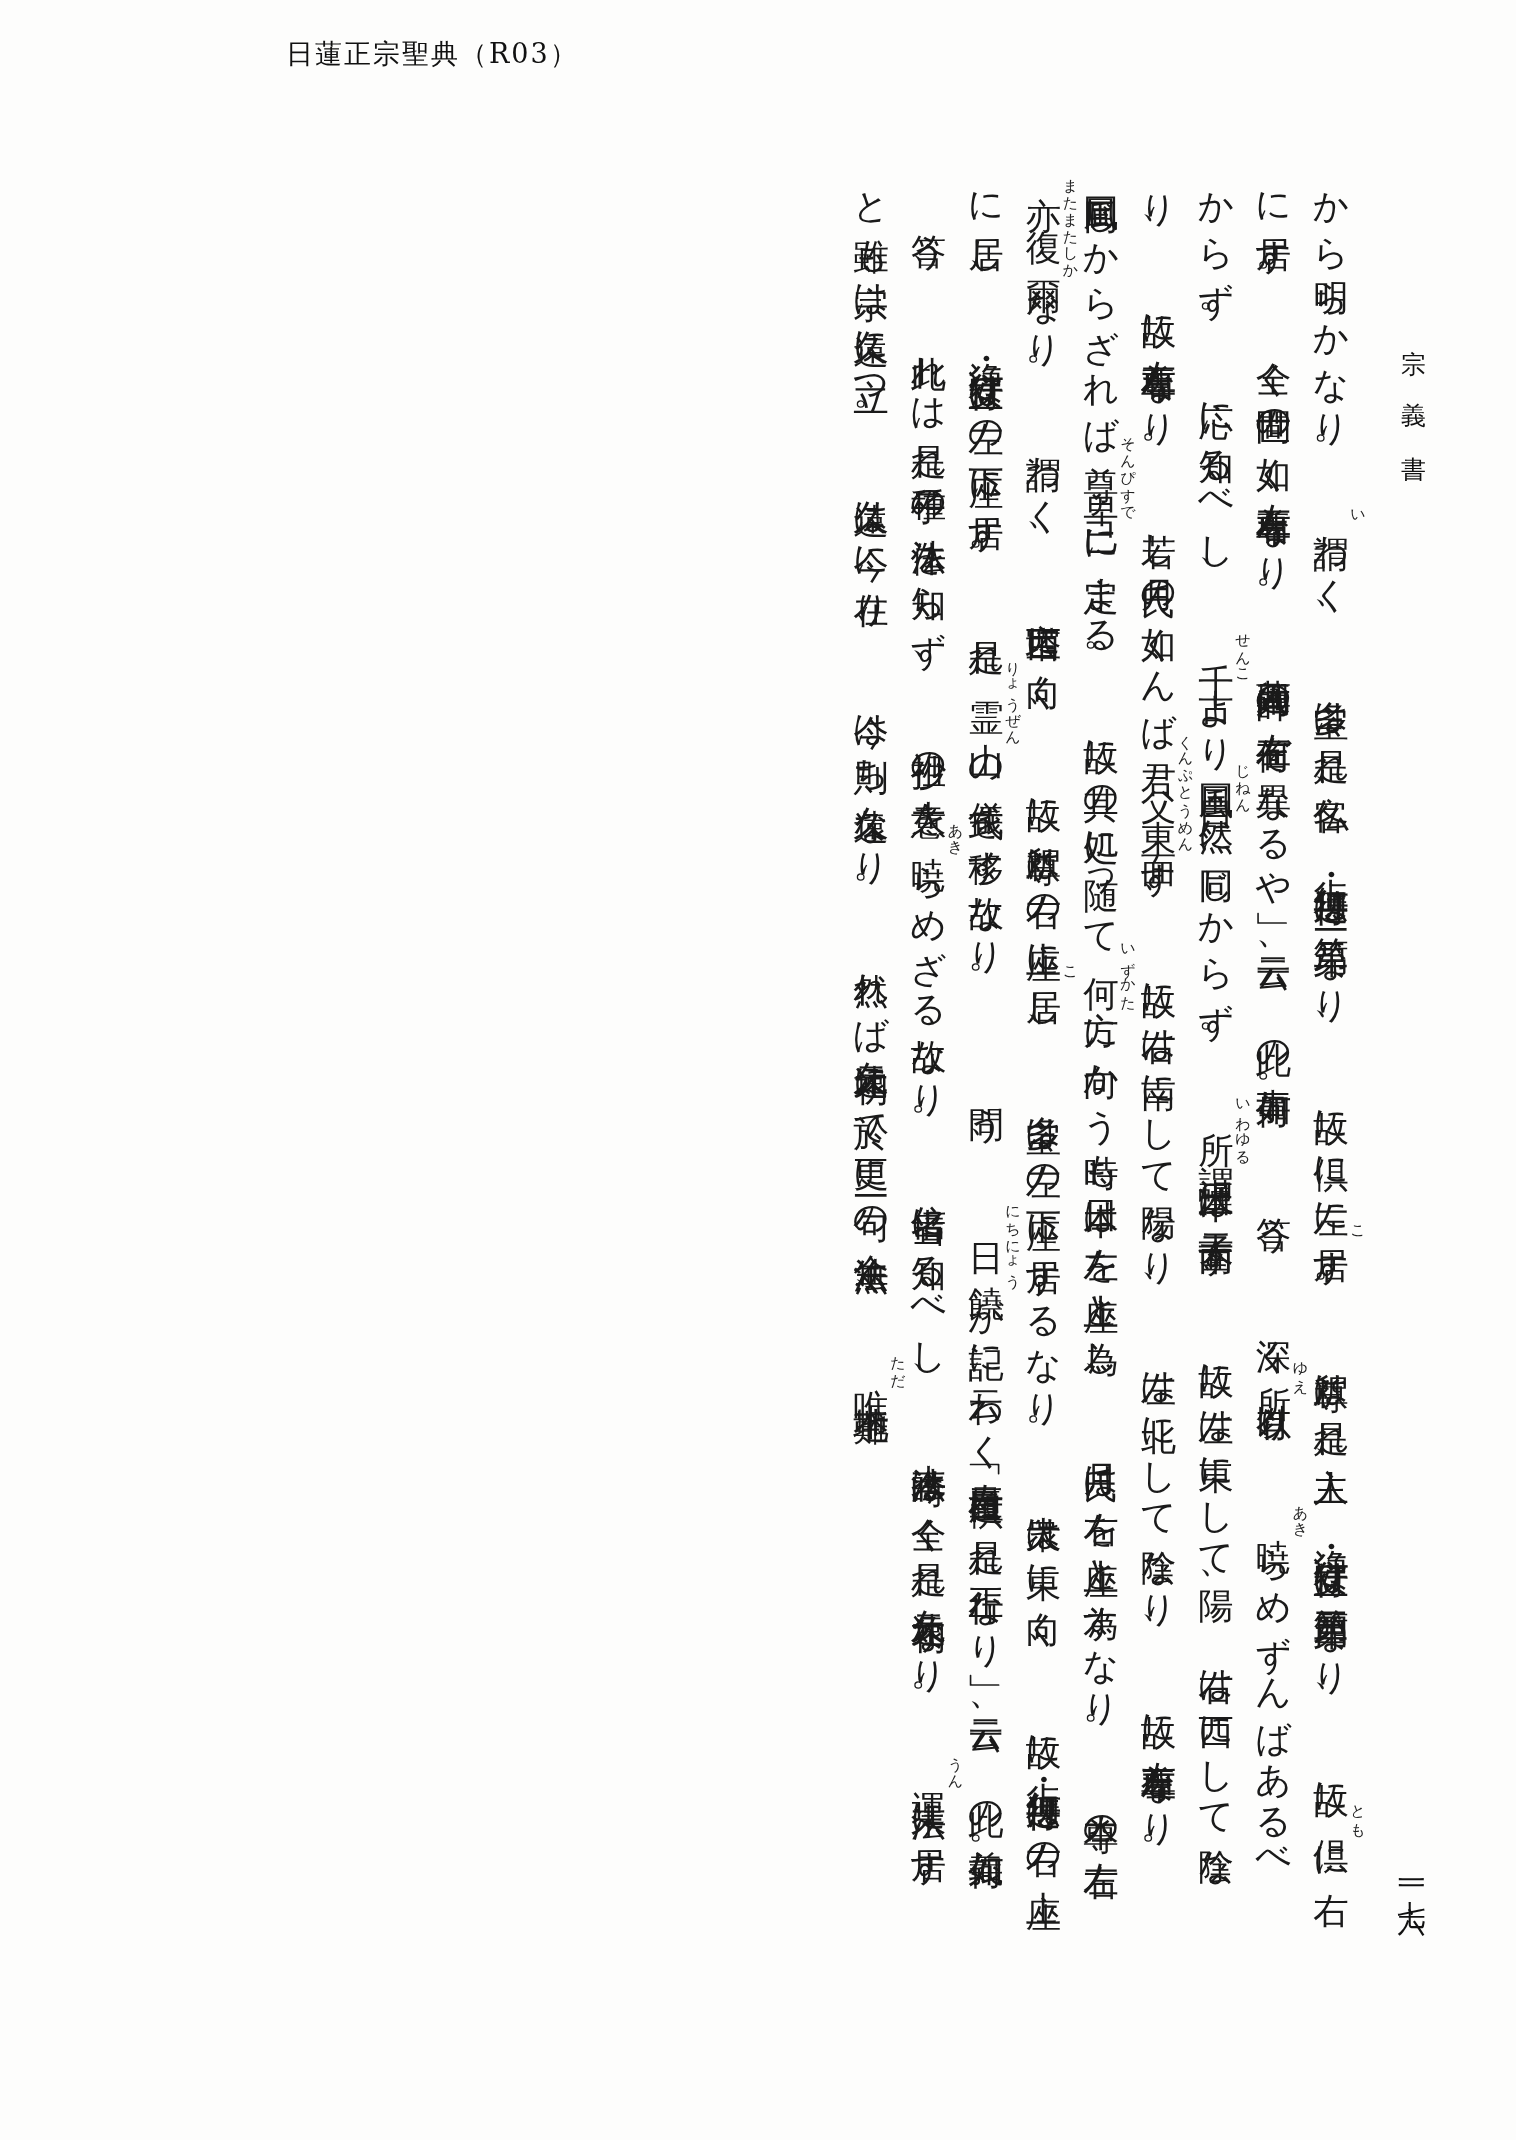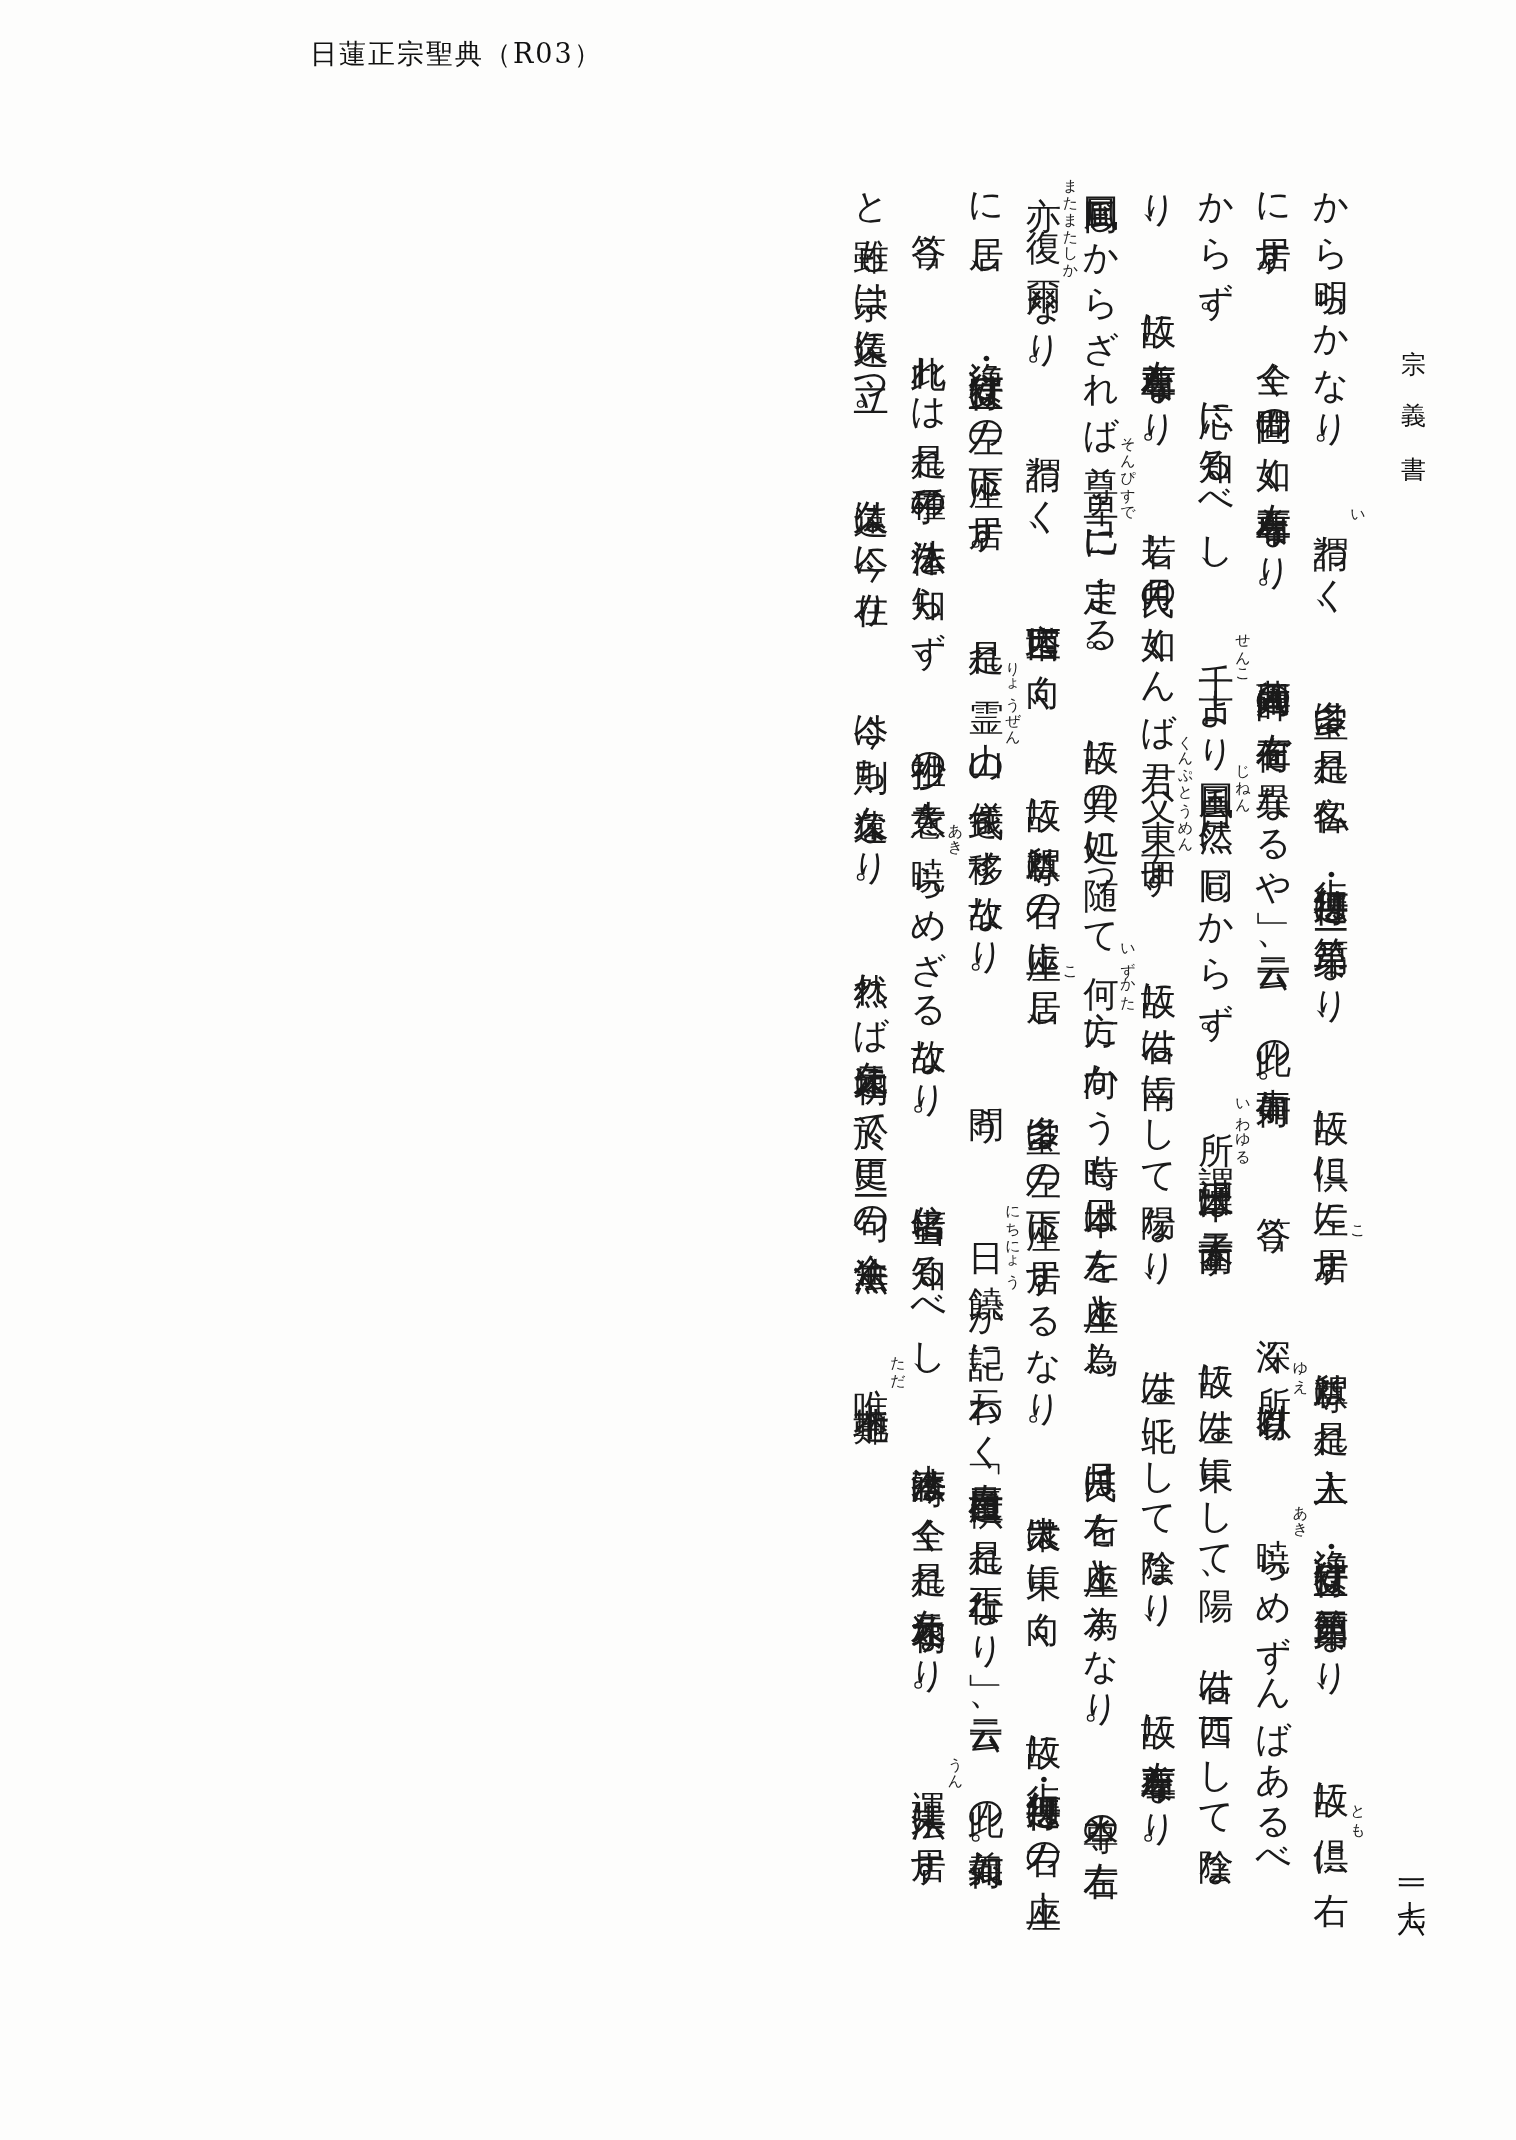--- a/index.html
+++ b/index.html
@@ -17,21 +17,20 @@
     overflow: hidden;
   }
   .header-title {
     position: absolute;
     top: 36px;
     left: 286px;
     font-size: 27px;
     letter-spacing: 2px;
     color: #111;
     white-space: nowrap;
-    margin-left: 24px;
   }
   .section-label {
     position: absolute;
     top: 330px;
     right: 86px;
     writing-mode: vertical-rl;
     font-size: 25px;
     letter-spacing: 14px;
     color: #111;
   }

